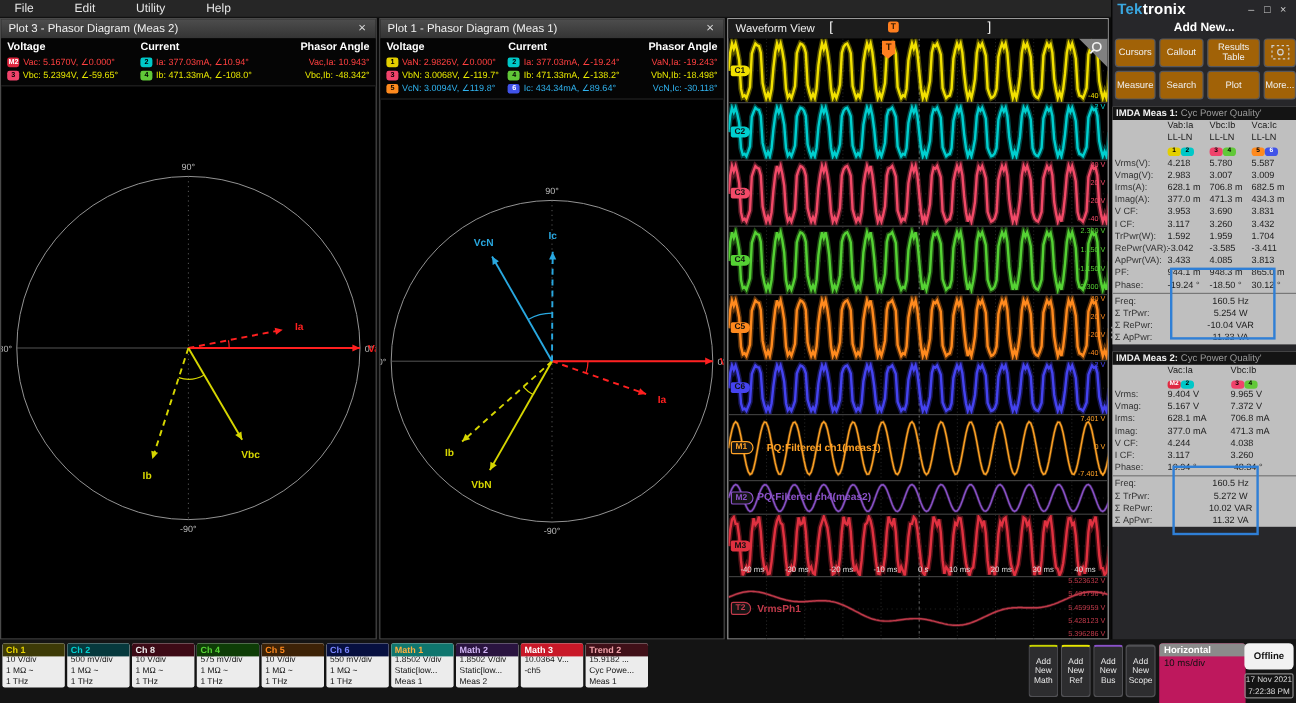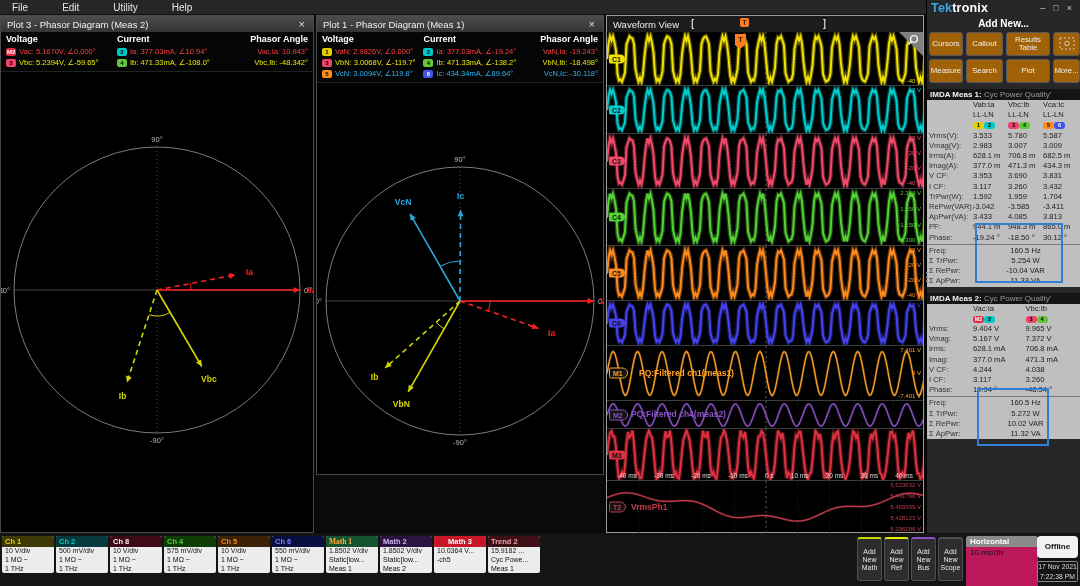--- a/index.html
+++ b/index.html
@@ -144,21 +144,21 @@
           <text x="248.37023334612812" y="203.14540978958516" fill="#ff2020" font-size="8.5" font-weight="bold" text-anchor="middle">Ia</text>
           <line x1="156" y1="218" x2="200.79820338510132" y2="294.5095848470445" stroke="#d6d600" stroke-width="1.6"></line>
           <polygon points="200.79820338510132,294.5095848470445 200.18219782013963,287.53674201618014 195.0188637244778,290.5599984019665" fill="#d6d600"></polygon>
           <text x="207.87213579420822" y="309.59095398598674" fill="#d6d600" font-size="8.5" font-weight="bold" text-anchor="middle">Vbc</text>
           <line x1="156" y1="218" x2="125.95118746698012" y2="310.48073564454074" stroke="#d6d600" stroke-width="1.6" stroke-dasharray="5,4"></line>
           <polygon points="125.95118746698012,310.48073564454074 130.75203999935852,305.38644325380034 125.06156611894096,303.53749620915374" fill="#d6d600"></polygon>
           <text x="121.62494954573086" y="326.7955268726729" fill="#d6d600" font-size="8.5" font-weight="bold" text-anchor="middle">Ib</text>
         </svg></div>
   </div>
 
-  <div class="panel" style="left:316px;top:15px;width:288px;height:460px;">
+  <div class="panel" style="left:316px;top:15px;width:288px;height:518px;">
     <div class="title-bar">
       <span class="tb-text">Plot 1 - Phasor Diagram (Meas 1)</span>
       <span class="close-x">×</span>
     </div>
     <div class="ph-head" id="ph1">
         <div class="ph-col">
           <div class="ph-col-title">Voltage</div>
           <div class="ph-entry">
             <span class="chip" style="background: rgb(227, 207, 0); color: rgb(0, 0, 0);">1</span>
             <span style="color: rgb(255, 64, 64);">VaN: 2.9826V, ∠0.000°</span>
@@ -493,21 +493,21 @@
               <span style="background: rgb(240, 67, 107); color: rgb(0, 0, 0);">3</span>
               <span style="background: rgb(97, 200, 56); color: rgb(0, 0, 0);">4</span>
             </span></div>
           <div class="vc"><span class="badge-pair">
               <span style="background: rgb(255, 138, 30); color: rgb(0, 0, 0);">5</span>
               <span style="background: rgb(64, 83, 232); color: rgb(255, 255, 255);">6</span>
             </span></div>
         </div>
         <div class="mrow">
           <div class="lb">Vrms(V):</div>
-          <div class="vc">3.533</div>
+          <div class="vc">4.218</div>
           <div class="vc">5.780</div>
           <div class="vc">5.587</div>
         </div>
         <div class="mrow">
           <div class="lb">Vmag(V):</div>
           <div class="vc">2.983</div>
           <div class="vc">3.007</div>
           <div class="vc">3.009</div>
         </div>
         <div class="mrow">
@@ -691,33 +691,33 @@
           <div class="ln">1 MΩ ~</div>
           <div class="ln">1 THz</div>
         </div>
         <div class="ch-card">
           <div class="hd" style="background: rgb(7, 16, 64); color: rgb(122, 134, 255);">Ch 6</div>
           <div class="ln">550 mV/div</div>
           <div class="ln">1 MΩ ~</div>
           <div class="ln">1 THz</div>
         </div>
         <div class="ch-card">
-          <div class="hd" style="background: #14532d; color: rgb(255, 176, 64); font-family: Liberation Serif, serif;">Math 1</div>
+          <div class="hd" style="background: #0f766e; color: rgb(255, 176, 64);">Math 1</div>
           <div class="ln">1.8502 V/div</div>
           <div class="ln">Static[low...</div>
           <div class="ln">Meas 1</div>
         </div>
         <div class="ch-card">
           <div class="hd" style="background: rgb(42, 20, 64); color: rgb(208, 180, 244);">Math 2</div>
           <div class="ln">1.8502 V/div</div>
           <div class="ln">Static[low...</div>
           <div class="ln">Meas 2</div>
         </div>
         <div class="ch-card">
-          <div class="hd" style="background: rgb(200, 24, 40); color: rgb(255, 255, 255); text-align: center;">Math 3</div>
+          <div class="hd" style="background: rgb(200, 24, 40); color: rgb(255, 255, 255);">Math 3</div>
           <div class="ln">10.0364 V...</div>
           <div class="ln">-ch5</div>
           <div class="ln"></div>
         </div>
         <div class="ch-card">
           <div class="hd" style="background: rgb(64, 16, 24); color: rgb(240, 160, 168);">Trend 2</div>
           <div class="ln">15.9182 ...</div>
           <div class="ln">Cyc Powe...</div>
           <div class="ln">Meas 1</div>
         </div>

